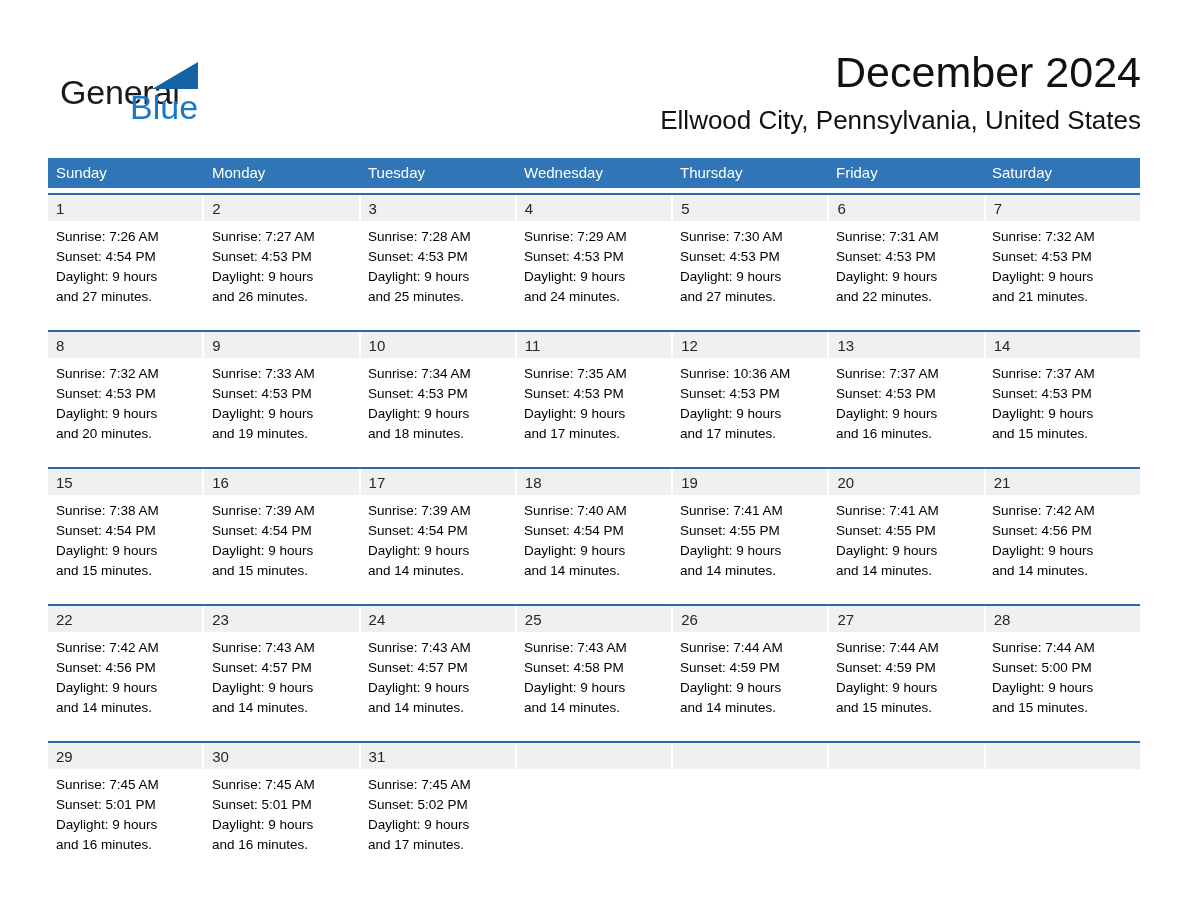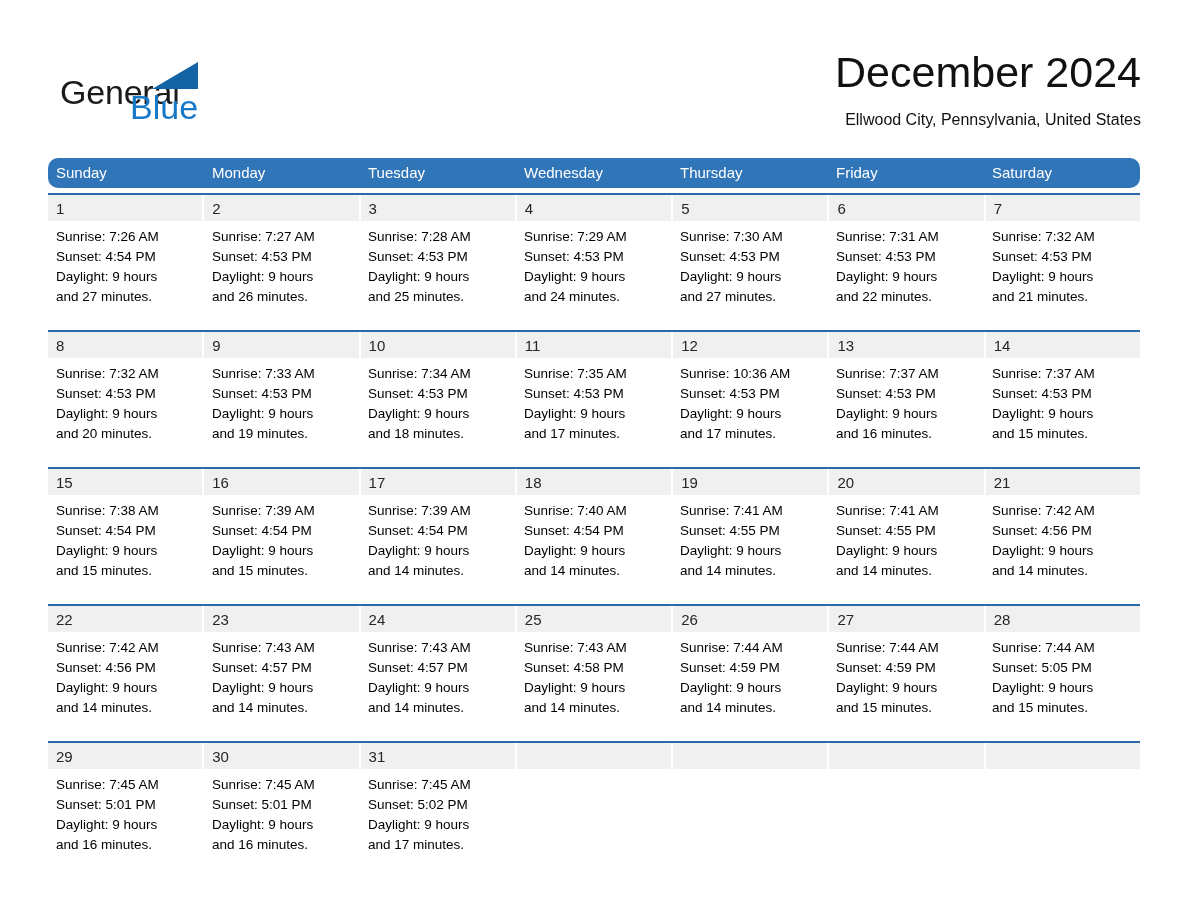--- a/index.html
+++ b/index.html
@@ -75,40 +75,39 @@
   }
   .month-title {
     font-size: 43px;
     line-height: 52px;
     font-weight: 400;
     color: #111111;
     white-space: nowrap;
   }
   .location-sub {
     margin-top: 8px;
-    font-size: 16px;
+    font-size: 26px;
     line-height: 28px;
     font-weight: 400;
     color: #111111;
     white-space: nowrap;
   }
 
   
   .calendar {
     position: absolute;
     left: 48px;
     top: 158px;
     width: 1092px;
   }
   .weekday-row {
     display: flex;
     width: 100%;
     background: #3075b8;
     height: 30px;
-    border-radius: 10px;
   }
   .weekday-cell {
     flex: 1 1 0;
     box-sizing: border-box;
     padding: 5px 0 0 8px;
     color: #ffffff;
     font-size: 15px;
     line-height: 20px;
     white-space: nowrap;
   }
@@ -406,21 +405,21 @@
           <div class="detail-line">and 14 minutes.</div>
         </div>
         <div class="detail-cell">
           <div class="detail-line">Sunrise: 7:44 AM</div>
           <div class="detail-line">Sunset: 4:59 PM</div>
           <div class="detail-line">Daylight: 9 hours</div>
           <div class="detail-line">and 15 minutes.</div>
         </div>
         <div class="detail-cell">
           <div class="detail-line">Sunrise: 7:44 AM</div>
-          <div class="detail-line">Sunset: 5:05 PM</div>
+          <div class="detail-line">Sunset: 5:00 PM</div>
           <div class="detail-line">Daylight: 9 hours</div>
           <div class="detail-line">and 15 minutes.</div>
         </div>
       </div>
     </div>
 
     <div class="week-row">
       <div class="daynum-strip">
         <div class="daynum-cell">29</div>
         <div class="daynum-cell">30</div>

